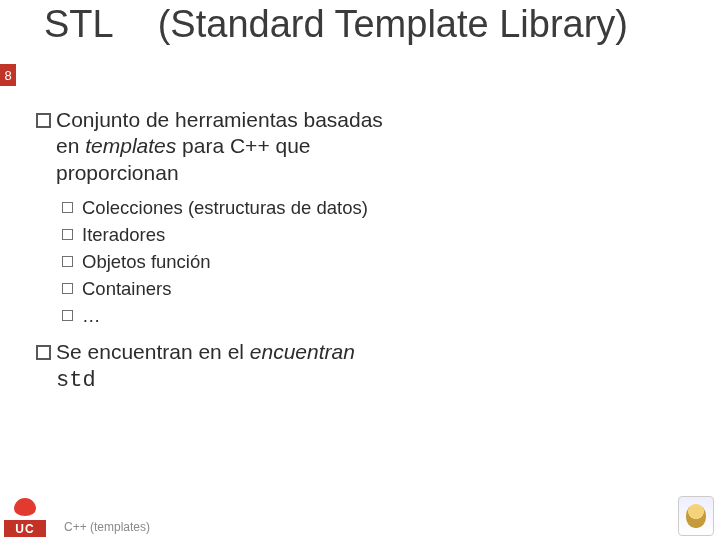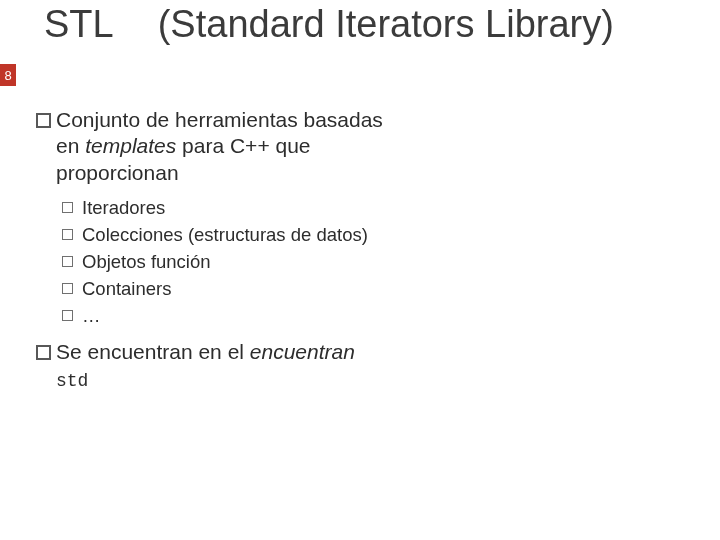--- a/index.html
+++ b/index.html
@@ -85,21 +85,21 @@
     content: "";
     position: absolute;
     left: 26px;
     top: 6px;
     width: 9px;
     height: 9px;
     border: 1.5px solid #707070;
     background: #fff;
   }
   .italic { font-style: italic; }
-  .mono { font-family: "Courier New", monospace; font-size: 18px; }
+  .mono { font-family: "Courier New", monospace; font-size: 22px; }
   .dbox {
     position: absolute;
     border: 1.5px solid #000;
     background: #fff;
     font-family: "Times New Roman", serif;
     font-size: 15px;
     color: #000;
     display: flex;
     align-items: center;
     justify-content: center;
@@ -184,39 +184,47 @@
   }
 </style>
 </head>
 <body>
 
 <div class="slide">
 
   <div class="header-area">
     <div class="page-marker">8</div>
     <h1 class="title">
-      <span>STL</span><span class="gap"></span><span>(Standard Iterators Library)</span>
+      <span>STL</span><span class="gap"></span><span>(Standard Template Library)</span>
     </h1>
   </div>
 
   <div class="content-row">
     <div class="text-col">
 
       <div class="bullet-l1">
         <span>Conjunto de herramientas basadas en </span><span class="italic">templates</span><span> para C++ que proporcionan</span>
       </div>
 
+      <div class="bullet-l2">Colecciones (estructuras de datos)</div>
       <div class="bullet-l2">Iteradores</div>
-      <div class="bullet-l2">Colecciones (estructuras de datos)</div>
       <div class="bullet-l2">Objetos función</div>
       <div class="bullet-l2">Containers</div>
       <div class="bullet-l2">…</div>
 
       <div class="bullet-l1" style="margin-top:12px;">
         <span>Se encuentran en el </span><span class="italic">encuentran</span><span> </span><span class="mono">std</span>
       </div>
 
     </div>
 
   </div>
 
+  <div class="footer">
+    <div class="logo-uc">
+      <div class="flame"></div>
+      <div class="bar">UC</div>
+    </div>
+    <div class="footer-text">C++ (templates)</div>
+    <div class="logo-right"></div>
+  </div>
 
 </div>
 
 </body></html>

